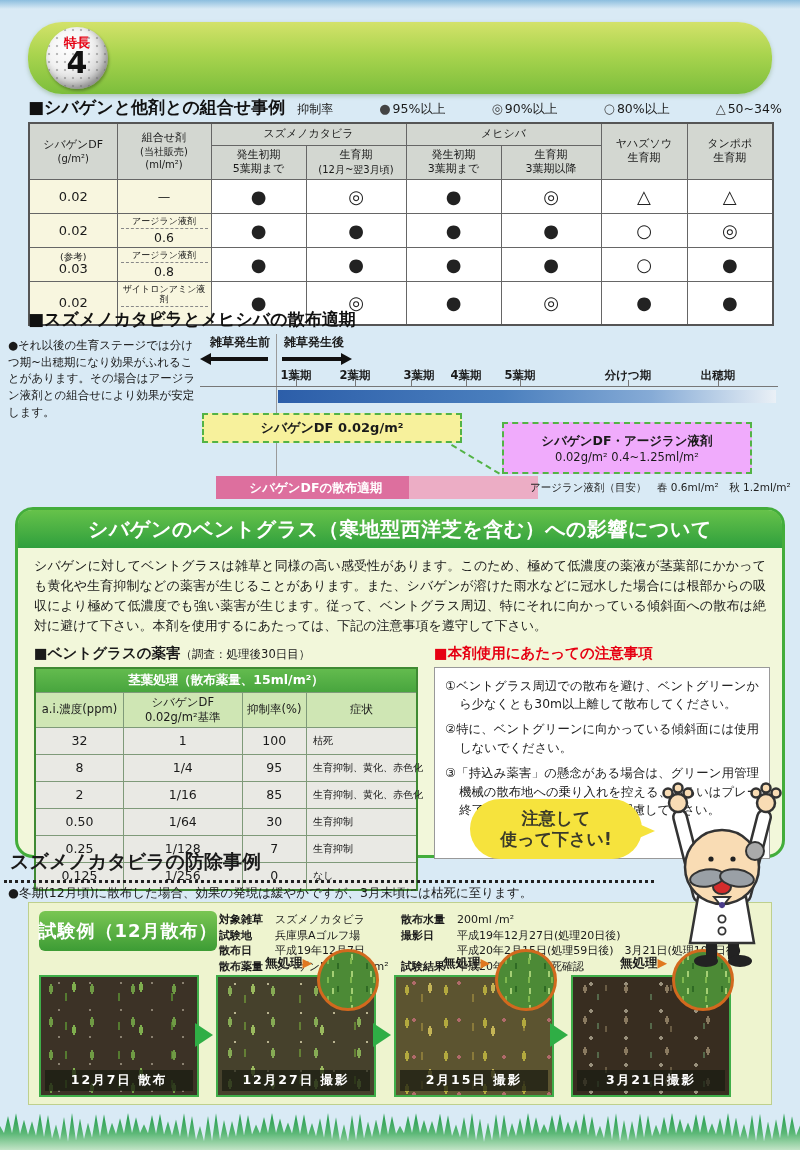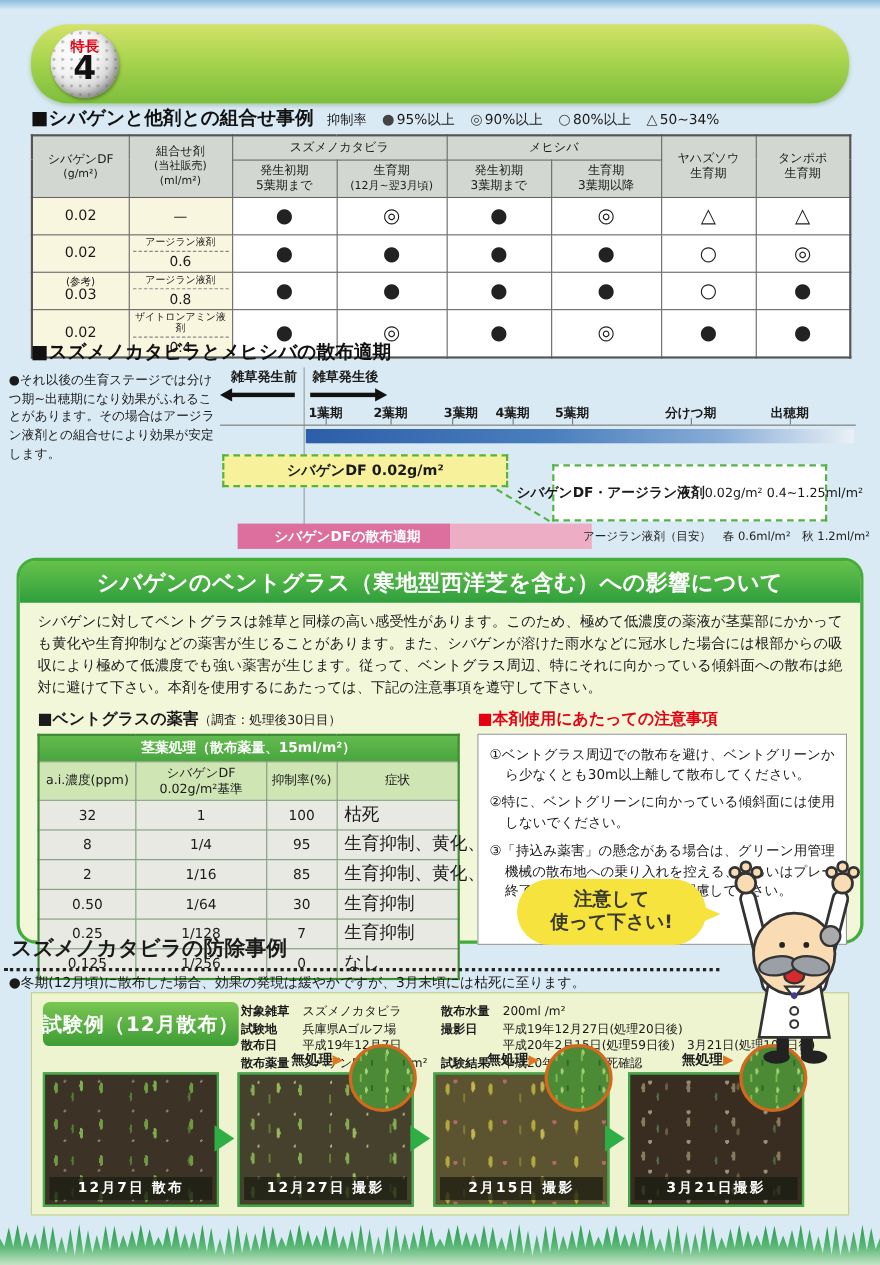--- a/index.html
+++ b/index.html
@@ -29,21 +29,21 @@
   .banner-text{margin-left:104px;padding-top:11px;}
   .banner-text div{
     color:#e60012;font-weight:bold;font-size:19px;line-height:1.5;white-space:nowrap;
     text-shadow:-1px -1px 0 #fff,1px -1px 0 #fff,-1px 1px 0 #fff,1px 1px 0 #fff,
       2px 0 0 #fff,-2px 0 0 #fff,0 2px 0 #fff,0 -2px 0 #fff;}
   
   .combo-head{left:28px;top:96px;width:760px;display:flex;align-items:baseline;gap:12px;}
   .sec-title{font-size:17px;font-weight:bold;color:#111;white-space:nowrap;}
   .legend{display:flex;align-items:baseline;gap:14px;font-size:12.5px;}
   .legend .cap{margin-right:0;font-size:12px;}
-  .legend .item{white-space:nowrap;}
+  .legend .item{white-space:nowrap;margin-left:32px;}
   .legend .sym{font-size:13px;margin-right:2px;color:#444;}
   .combo-table{position:absolute;left:28px;top:122px;width:744px;border-collapse:collapse;
     table-layout:fixed;background:#fff;border:2px solid #555;}
   .combo-table th,.combo-table td{border:1px solid #666;padding:1px;}
   .combo-table th{background:#d3d7d1;font-weight:normal;font-size:11px;line-height:1.3;text-align:center;}
   .combo-table .h2{font-size:10px;}
   .combo-table thead tr:first-child{height:22px;}
   .combo-table thead tr:last-child{height:34px;}
   .combo-table tbody tr{height:34px;}
   td.sym{text-align:center;font-size:18px;color:#222;}
@@ -74,22 +74,22 @@
   .arr-r::after{content:"";position:absolute;right:-10px;top:-4px;border-left:11px solid #111;
     border-top:6px solid transparent;border-bottom:6px solid transparent;}
   .tick-lbl{top:34px;transform:translateX(-50%);font-size:11.5px;font-weight:bold;white-space:nowrap;}
   .tk{top:46px;width:1px;height:6px;background:#777;}
   .bluebar{left:78px;right:2px;top:56px;height:13px;
     background:linear-gradient(90deg,#2c5ea9 0%,#4a7fbe 45%,#86abd6 75%,#d9e5f1 96%,#eaf0f6 100%);}
   .band-y{left:2px;top:79px;width:256px;height:26px;background:#f7f19c;border:2px dashed #53b345;
     display:flex;align-items:center;justify-content:center;font-size:13px;font-weight:bold;white-space:nowrap;}
   .connector{left:252px;top:110px;width:56px;border-top:2px dashed #53b345;
     transform:rotate(31deg);transform-origin:left top;}
-  .band-g{left:302px;top:88px;width:246px;height:48px;background:#ffffff;border:2px dashed #53b345;
-    display:flex;align-items:center;justify-content:center;}
+  .band-g{left:302px;top:88px;width:246px;height:48px;background:#f0abfc;border:2px dashed #53b345;
+    display:flex;flex-direction:column;align-items:center;justify-content:center;}
   .band-g .l1{position:static;font-size:12.5px;font-weight:bold;white-space:nowrap;}
   .band-g .l2{position:static;font-size:11.5px;white-space:nowrap;}
   .band-p{left:16px;top:142px;width:322px;height:23px;
     background:linear-gradient(90deg,#dd6f9e 0%,#dd6f9e 60%,#ecadc5 60%,#ecadc5 100%);}
   .band-p span{position:static;display:block;width:62%;text-align:center;color:#fff;
     font-weight:bold;font-size:12.5px;line-height:23px;white-space:nowrap;}
   .aside{left:330px;top:147px;font-size:10.5px;white-space:nowrap;color:#222;}
   
   .bent{left:15px;top:507px;width:770px;height:351px;background:#f2f7da;
     border:3px solid #43ad3b;border-radius:18px;box-sizing:border-box;}
@@ -100,21 +100,21 @@
   .damage{width:384px;flex:none;}
   .damage-head{font-size:14.5px;font-weight:bold;white-space:nowrap;}
   .damage-head .sub{font-size:11.5px;font-weight:normal;}
   .bent-table{border-collapse:collapse;width:384px;margin-top:4px;border:2px solid #3f8a33;
     background:#fff;font-size:12.5px;table-layout:fixed;}
   .bent-table th,.bent-table td{border:1px solid #7f9a79;text-align:center;padding:1px 2px;}
   .bent-table .cap{background:linear-gradient(180deg,#63bb4e,#48a53e);color:#fff;
     font-size:12.5px;font-weight:bold;height:21px;}
   .bent-table .hd{background:#cfe6b4;font-weight:normal;font-size:11.5px;line-height:1.25;height:32px;}
   .bent-table td{background:#e9e9e4;height:24px;}
-  .bent-table td.sympt{text-align:left;padding-left:6px;font-size:16px;white-space:nowrap;}
+  .bent-table td.sympt{text-align:left;padding-left:6px;font-size:10px;white-space:nowrap;}
   .notes-col{flex:1;}
   .notes-head{color:#e60012;font-size:14.5px;font-weight:bold;white-space:nowrap;}
   .notes-box{background:#fff;border:1.5px solid #999;margin-top:4px;padding:9px 10px;
     font-size:12.3px;line-height:1.5;height:192px;box-sizing:border-box;}
   .note-item{margin:0 0 7px;padding-left:1.15em;text-indent:-1.15em;text-align:justify;}
   .bubble{left:470px;top:799px;width:172px;height:60px;background:#f6e33d;border-radius:50px;
     display:flex;flex-direction:column;align-items:center;justify-content:center;z-index:6;}
   .bubble div{font-size:17px;font-weight:bold;color:#3a3a2a;line-height:1.25;white-space:nowrap;}
   .bubble::after{content:"";position:absolute;right:-13px;top:25px;border-left:16px solid #f6e33d;
     border-top:7px solid transparent;border-bottom:7px solid transparent;}

